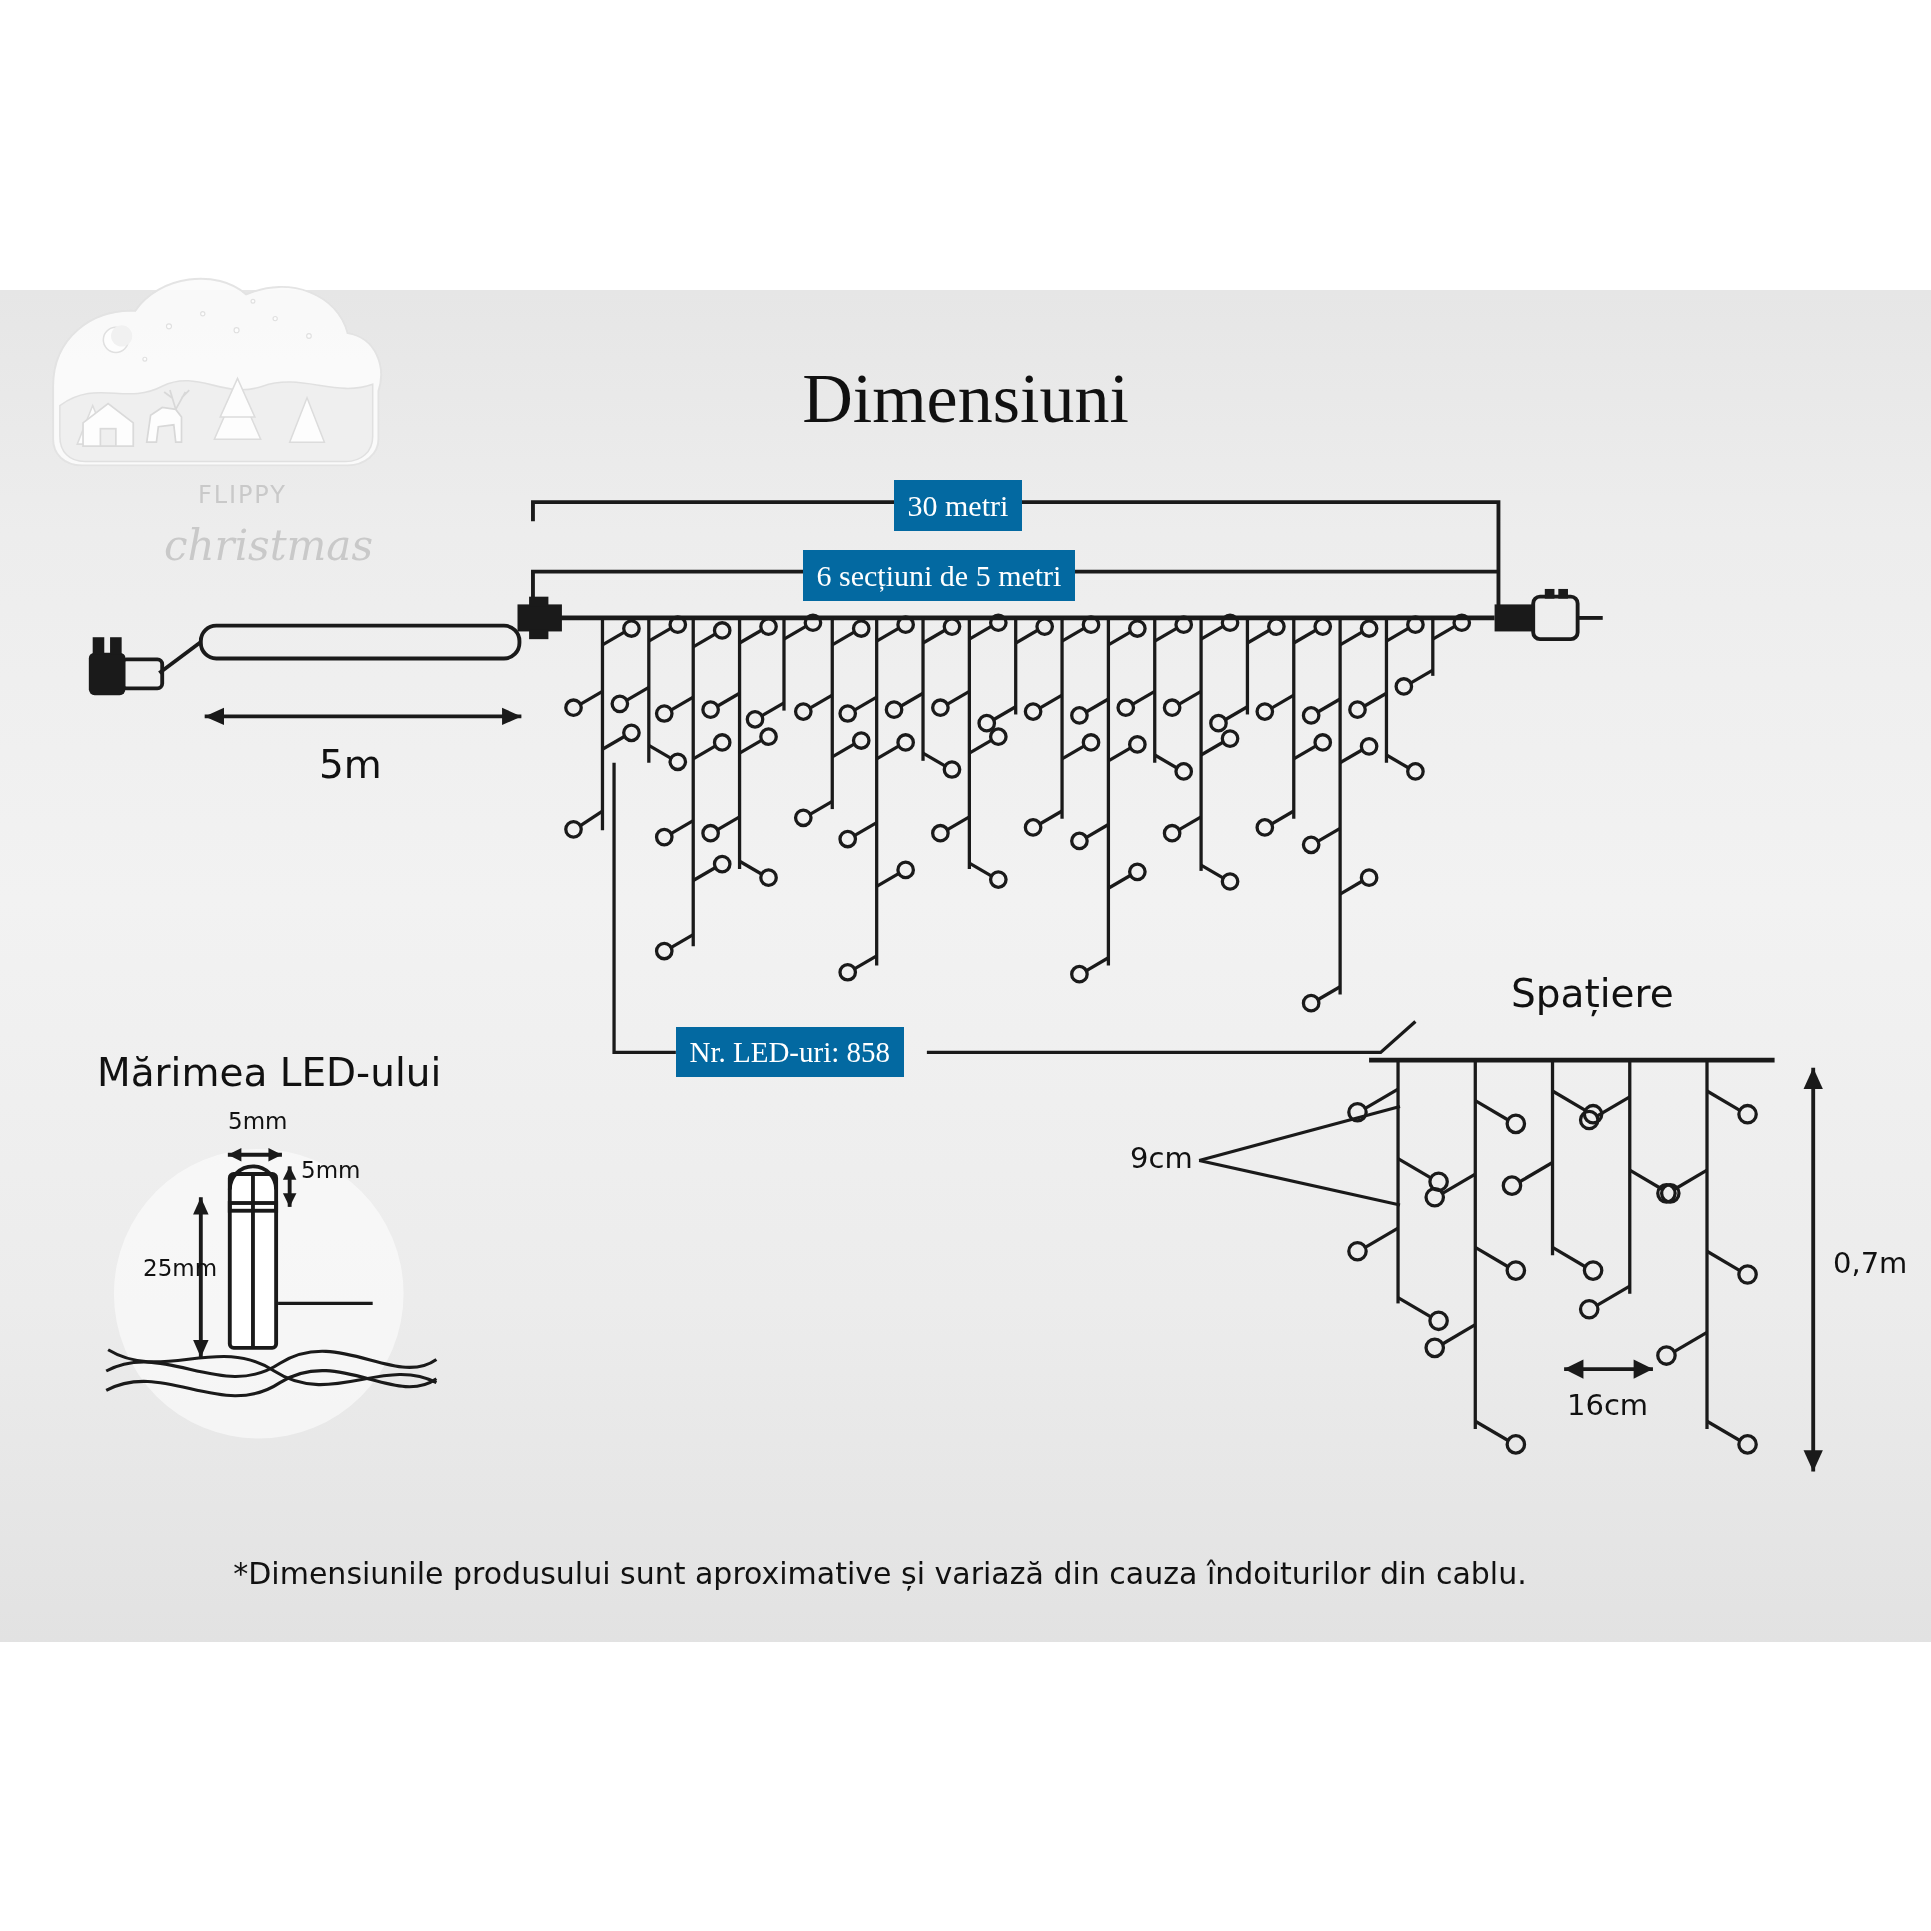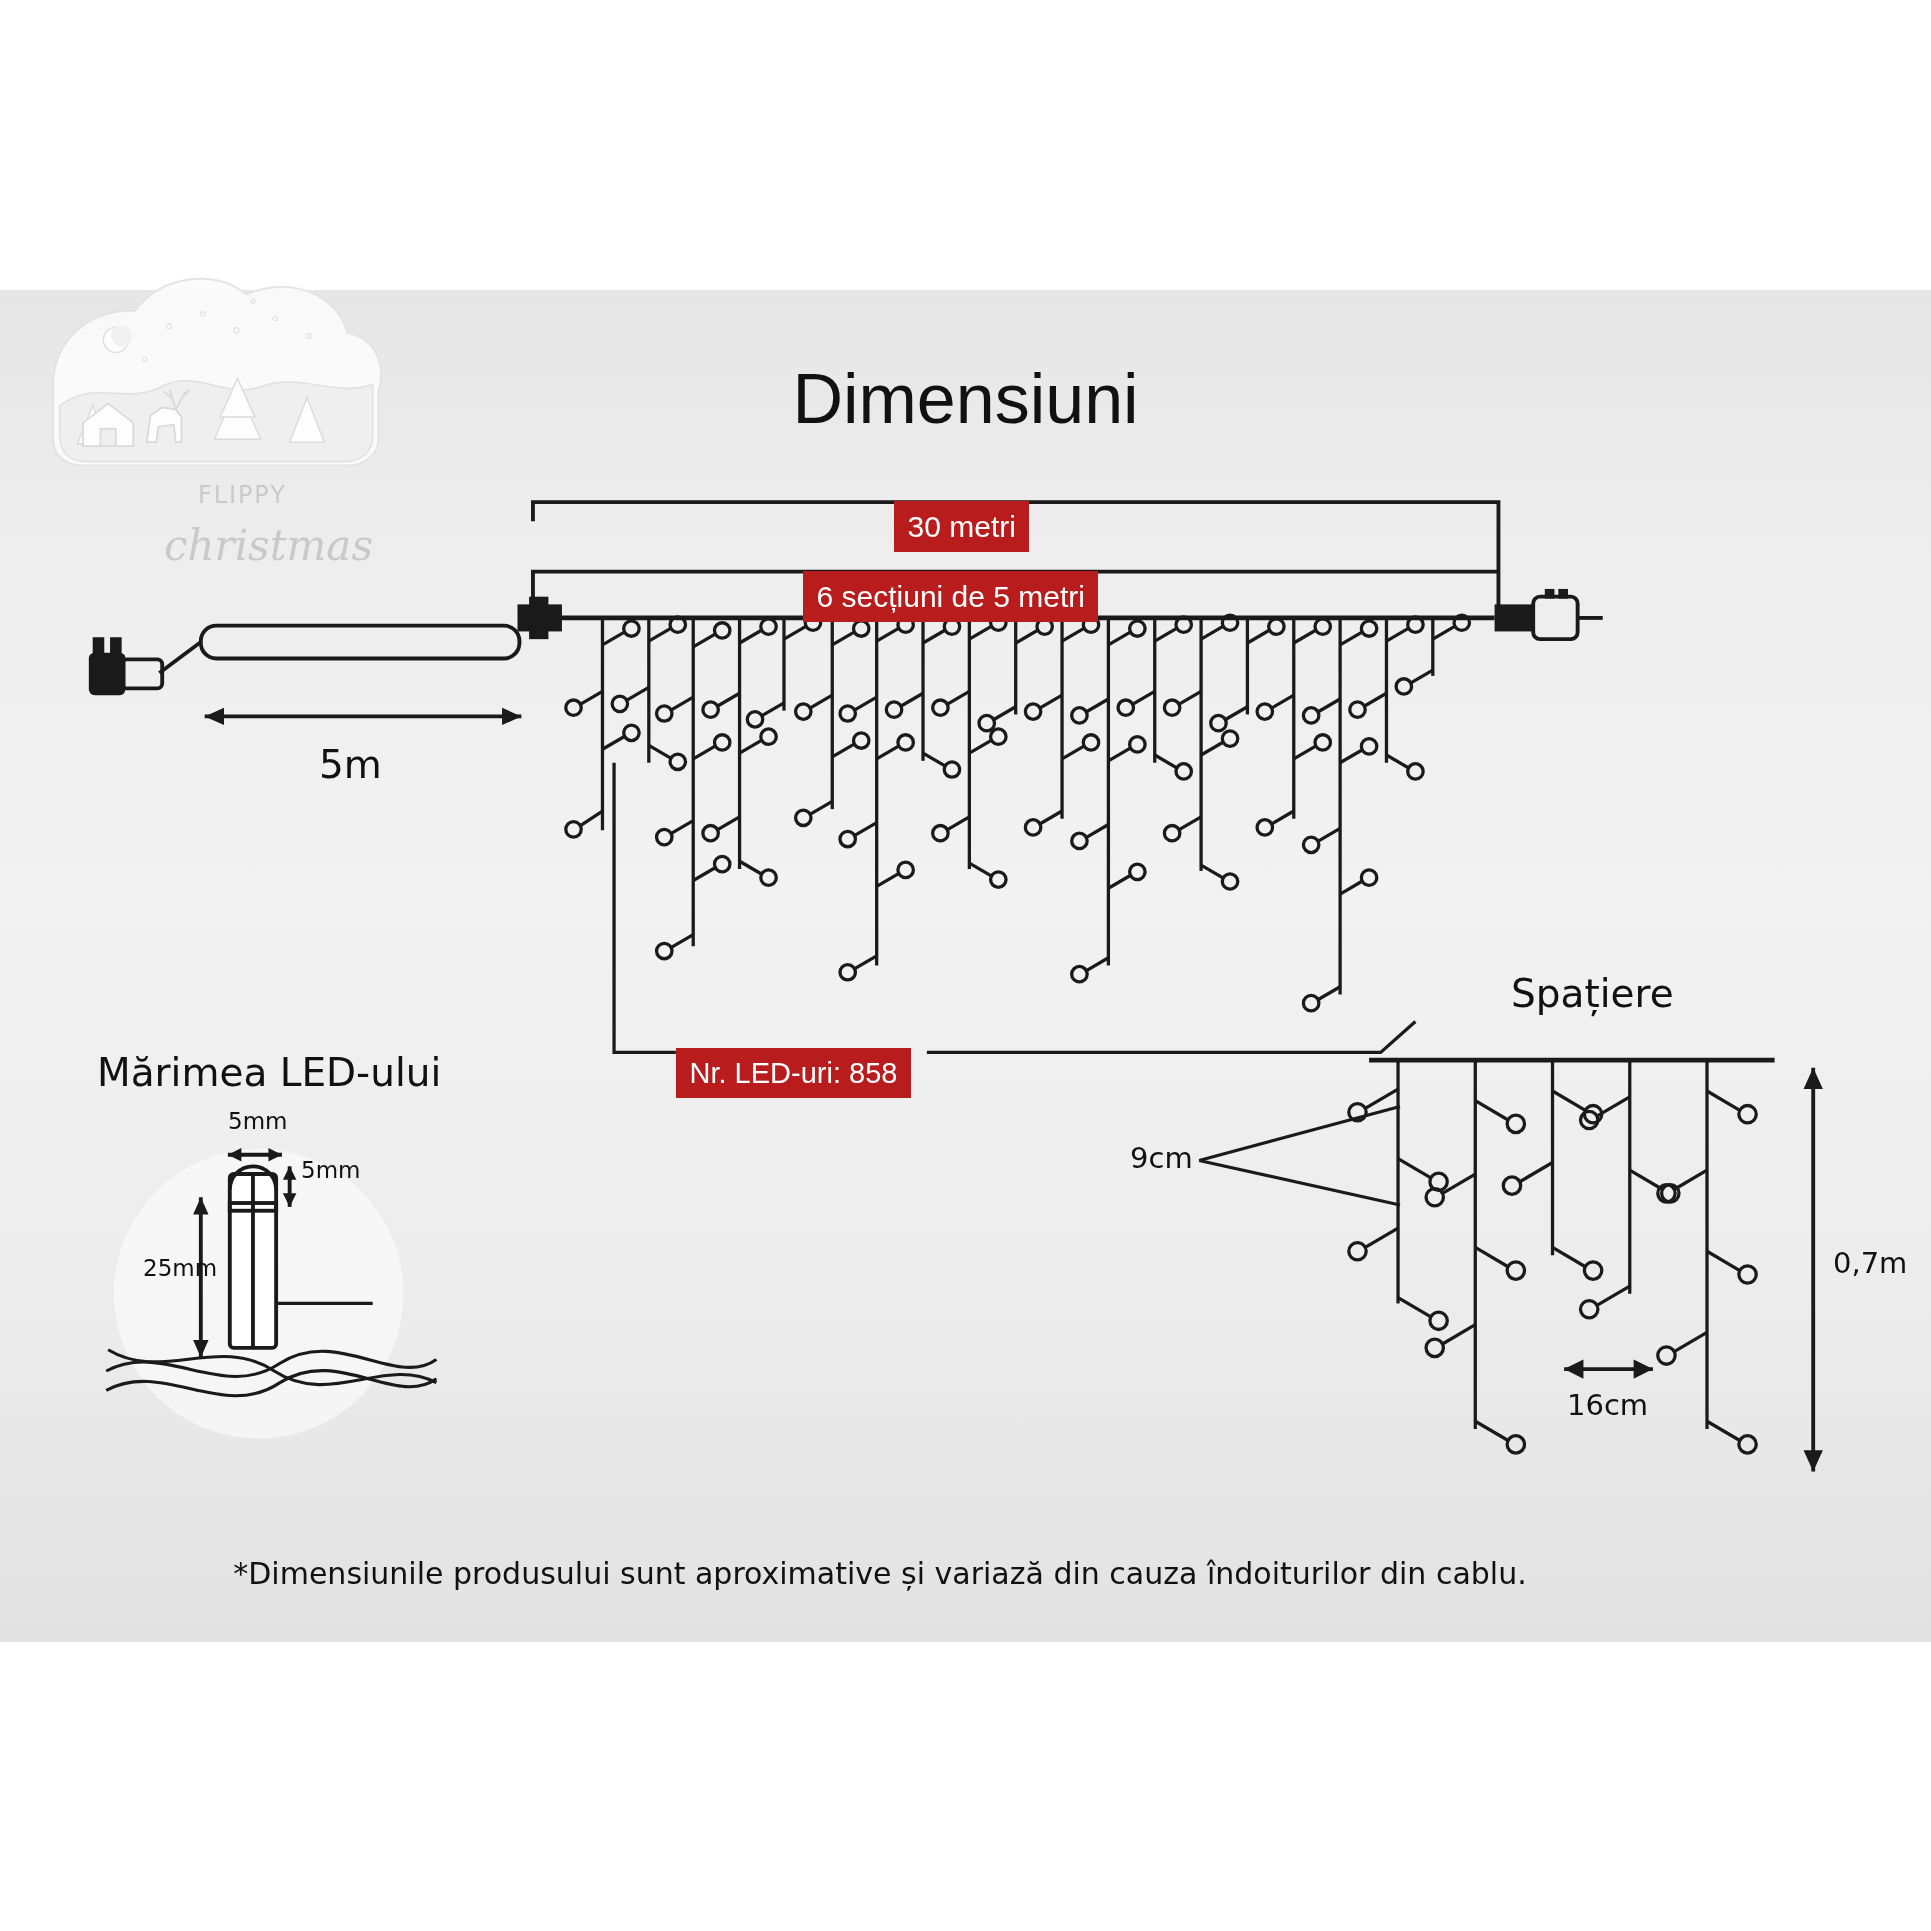--- a/index.html
+++ b/index.html
@@ -31,46 +31,45 @@
   .layer {
     position: absolute;
     left: 0;
     top: 0;
     width: 1931px;
     height: 1931px;
   }
   
   .chip {
     position: absolute;
-    background: #b91c1c;
+    background: #0369a1;
     color: #ffffff;
-    font-family: Liberation Sans, sans-serif;
+    font-family: Liberation Serif, serif;
     font-size: 25px;
     line-height: 1.25;
     padding: 6.8px 13.5px;
     white-space: pre;
     box-sizing: border-box;
-    margin-top: 21px;
   }
   .plain {
     position: absolute;
     color: #111111;
     font-family: "DejaVu Sans", sans-serif;
     white-space: pre;
     text-align: right;
   }
   #title {
     position: absolute;
     left: 0;
     top: 359px;
     width: 1931px;
     text-align: center;
     font-size: 70px;
     color: #111111;
-    font-family: Liberation Sans, sans-serif;
+    font-family: Liberation Serif, serif;
   }
   #footnote {
     position: absolute;
     left: 0;
     top: 1556px;
     width: 1760px;
     text-align: center;
     font-size: 30px;
     color: #111111;
     font-family: "DejaVu Sans", sans-serif;

